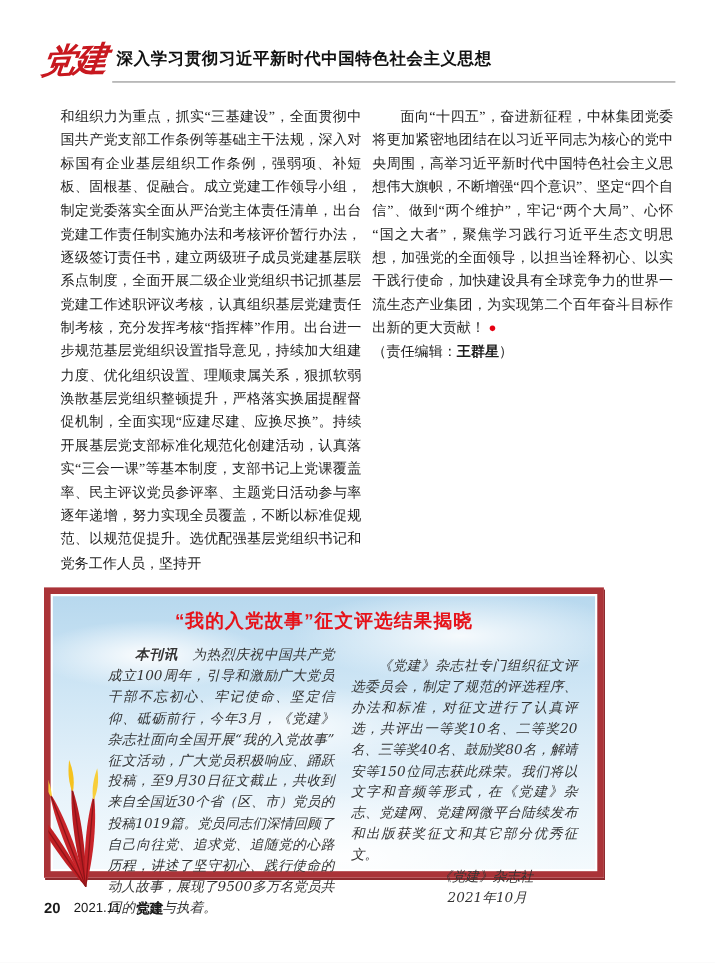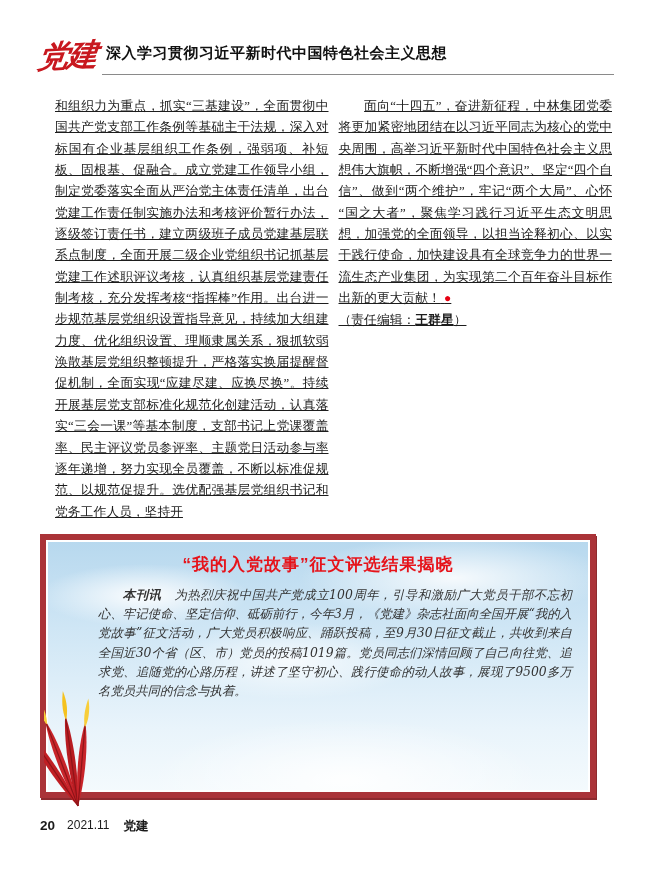--- a/index.html
+++ b/index.html
@@ -21,29 +21,29 @@
   }
   .slogan-box { flex:1; border-bottom:1.5px solid #8a8a8a; padding:0 0 11px 4px; }
   .slogan {
     font-family:"Liberation Sans", sans-serif; font-weight:bold;
     font-size:15px; color:#111; letter-spacing:0.5px;margin-top:48px;
   }
 
   
   .columns { position:absolute; left:55px; top:96px; width:557px; display:flex; gap:10px; }
   .col { flex:1; font-size:12.8px; line-height:21.35px; text-align:justify; text-justify:inter-ideograph; color:#1d1d1d; }
-  .col p { text-align:justify;text-decoration:underline; }
+  .col p { text-align:justify; }
   .col p.indent { text-indent:2em; }
   .red-dot { color:#e60012; font-size:12px; }
   .editor-note { text-align:right; margin-top:0; }
   .editor-note .ed-name { font-family:"Liberation Sans", sans-serif; font-weight:bold; }
 
   
   .notice-box {
-    position:absolute; left:40px; top:534px; width:556px; height:264px;
+    position:absolute; left:40px; top:534px; width:509px; height:264px;
     border:6px solid #aa3338;
     box-shadow: inset 0 0 0 2px #ffffff, 1px 2px 0 0 #8d2a2e;
     background:
       radial-gradient(ellipse 150px 45px at 18% 22%, rgba(255,255,255,0.95), rgba(255,255,255,0) 70%),
       radial-gradient(ellipse 220px 60px at 75% 15%, rgba(255,255,255,0.85), rgba(255,255,255,0) 70%),
       radial-gradient(ellipse 180px 55px at 45% 48%, rgba(255,255,255,0.8), rgba(255,255,255,0) 70%),
       radial-gradient(ellipse 260px 80px at 55% 95%, rgba(255,255,255,0.9), rgba(255,255,255,0) 75%),
       linear-gradient(180deg, #b7d8ee 0%, #cfe6f5 35%, #e9f4fb 75%, #f4fafd 100%);
   }
   .notice-title {
@@ -93,20 +93,25 @@
       <p class="editor-note"><span>（责任编辑：</span><span class="ed-name">王群星</span><span>）</span></p>
     </div>
   </div>
 
   <div class="notice-box">
     <div class="notice-title">“我的入党故事”征文评选结果揭晓</div>
     <div class="notice-cols">
       <div class="ncol">
         <p class="indent"><span class="lead">本刊讯</span><span>　为热烈庆祝中国共产党成立100周年，引导和激励广大党员干部不忘初心、牢记使命、坚定信仰、砥砺前行，今年3月，《党建》杂志社面向全国开展“我的入党故事”征文活动，广大党员积极响应、踊跃投稿，至9月30日征文截止，共收到来自全国近30个省（区、市）党员的投稿1019篇。党员同志们深情回顾了自己向往党、追求党、追随党的心路历程，讲述了坚守初心、践行使命的动人故事，展现了9500多万名党员共同的信念与执着。</span></p>
       </div>
+      <div class="ncol">
+        <p class="indent">《党建》杂志社专门组织征文评选委员会，制定了规范的评选程序、办法和标准，对征文进行了认真评选，共评出一等奖10名、二等奖20名、三等奖40名、鼓励奖80名，解靖安等150位同志获此殊荣。我们将以文字和音频等形式，在《党建》杂志、党建网、党建网微平台陆续发布和出版获奖征文和其它部分优秀征文。</p>
+        <p class="sig-line">《党建》杂志社</p>
+        <p class="date-line">2021年10月</p>
+      </div>
     </div>
 
     <svg class="flags" viewBox="0 0 112 140" xmlns="http://www.w3.org/2000/svg" aria-hidden="true">
       <g transform="translate(34,138)">
         <g transform="rotate(-34)">
           <path d="M0,0 C-5,-28 -5,-68 0,-92 C5,-68 5,-28 0,0 Z" fill="#c01f24"></path>
           <path d="M0,-86 C-3,-98 -1,-108 1,-116 C4,-104 3,-94 0,-86 Z" fill="#f5c21e"></path>
           <line x1="0" y1="0" x2="0" y2="-88" stroke="#8d1418" stroke-width="1.2"></line>
         </g>
         <g transform="rotate(-21)">

